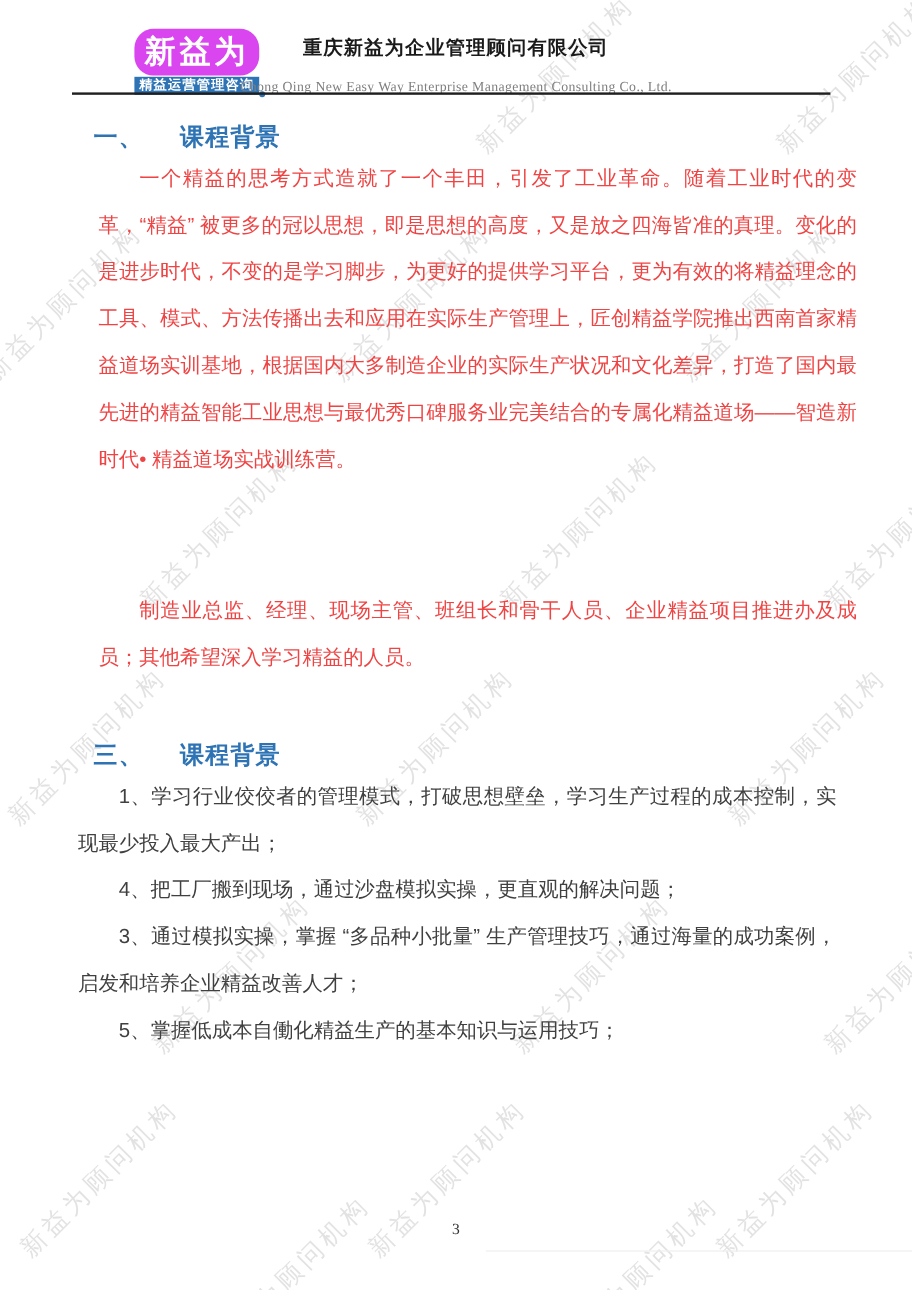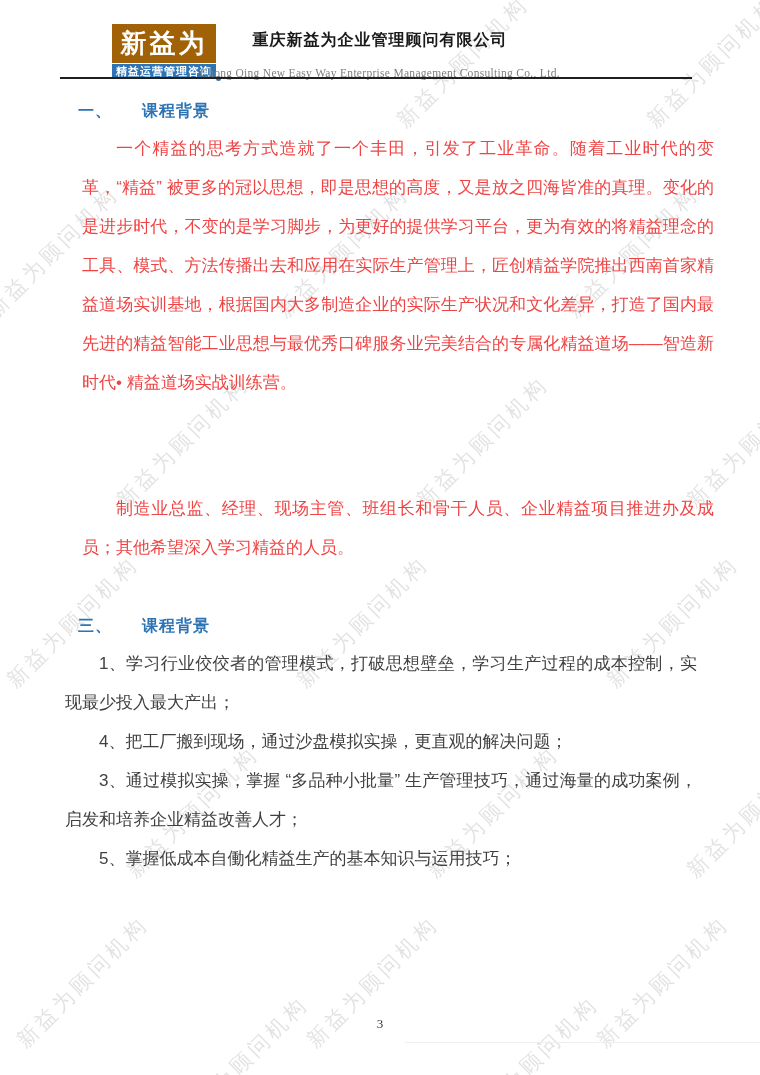--- a/index.html
+++ b/index.html
@@ -24,23 +24,23 @@
     white-space:nowrap;
     opacity:.8;
     font-weight:400;
   }
   
   .content { position:absolute; inset:0; z-index:1; }
 
   
   .logo { position:absolute; left:112px; top:24px; width:104px; }
   .logo-main {
-    background:#a16207; color:#ffffff;
+    background:#d946ef; color:#ffffff;
     height:39px; line-height:39px; text-align:center;
-    font-size:26px; font-weight:bold; letter-spacing:3px;
+    font-size:26px; font-weight:bold; letter-spacing:3px;border-radius:16px;
   }
   .logo-strip {
     position:relative;
     background:#2E74B5; color:#ffffff;
     height:15px; line-height:15px; text-align:center;
     font-size:11px; font-weight:bold; letter-spacing:1px;
     margin-top:1px;
   }
   .logo-dot {
     position:absolute; right:-5px; bottom:-2px;
@@ -60,21 +60,21 @@
     font-size:11.5px; color:#7f7f7f; letter-spacing:.3px;
   }
   .header-rule {
     position:absolute; left:60px; top:77px; width:632px; height:2px;
     background:#1f1f1f;
   }
 
   
   .sec-heading {
     position:absolute; left:78px;
-    font-size:16px; font-weight:bold; color:#2E74B5;
+    font-size:20px; font-weight:bold; color:#2E74B5;
     letter-spacing:1px; white-space:nowrap;
   }
   .sec-heading .sec-num { margin-right:30px; }
 
   
   .body-para {
     position:absolute; left:82px; width:632px;
     font-size:17px; line-height:39px;
     text-align:justify; text-indent:2em;
     color:#ef4444;

